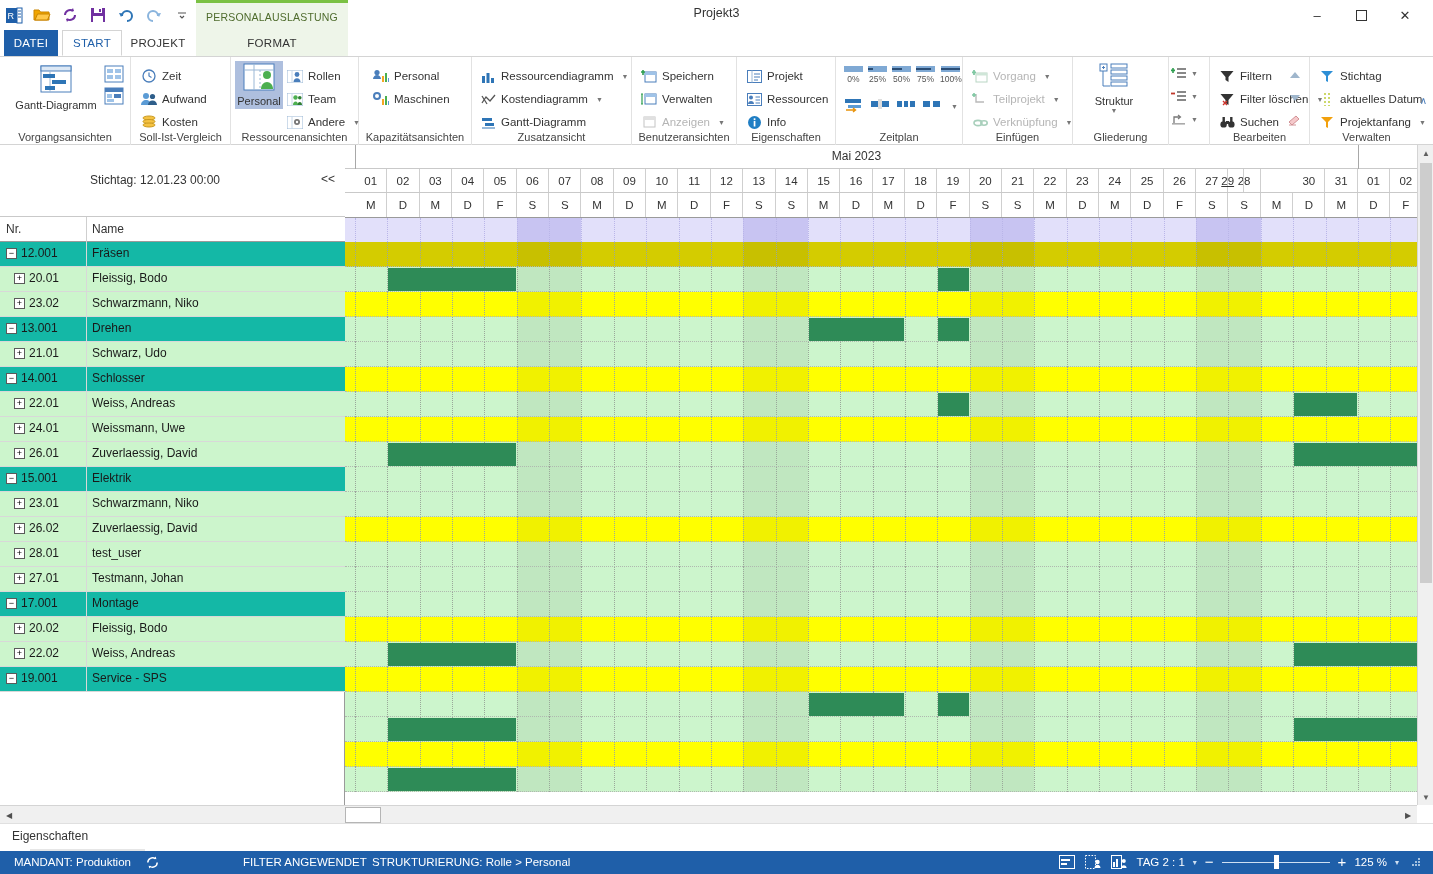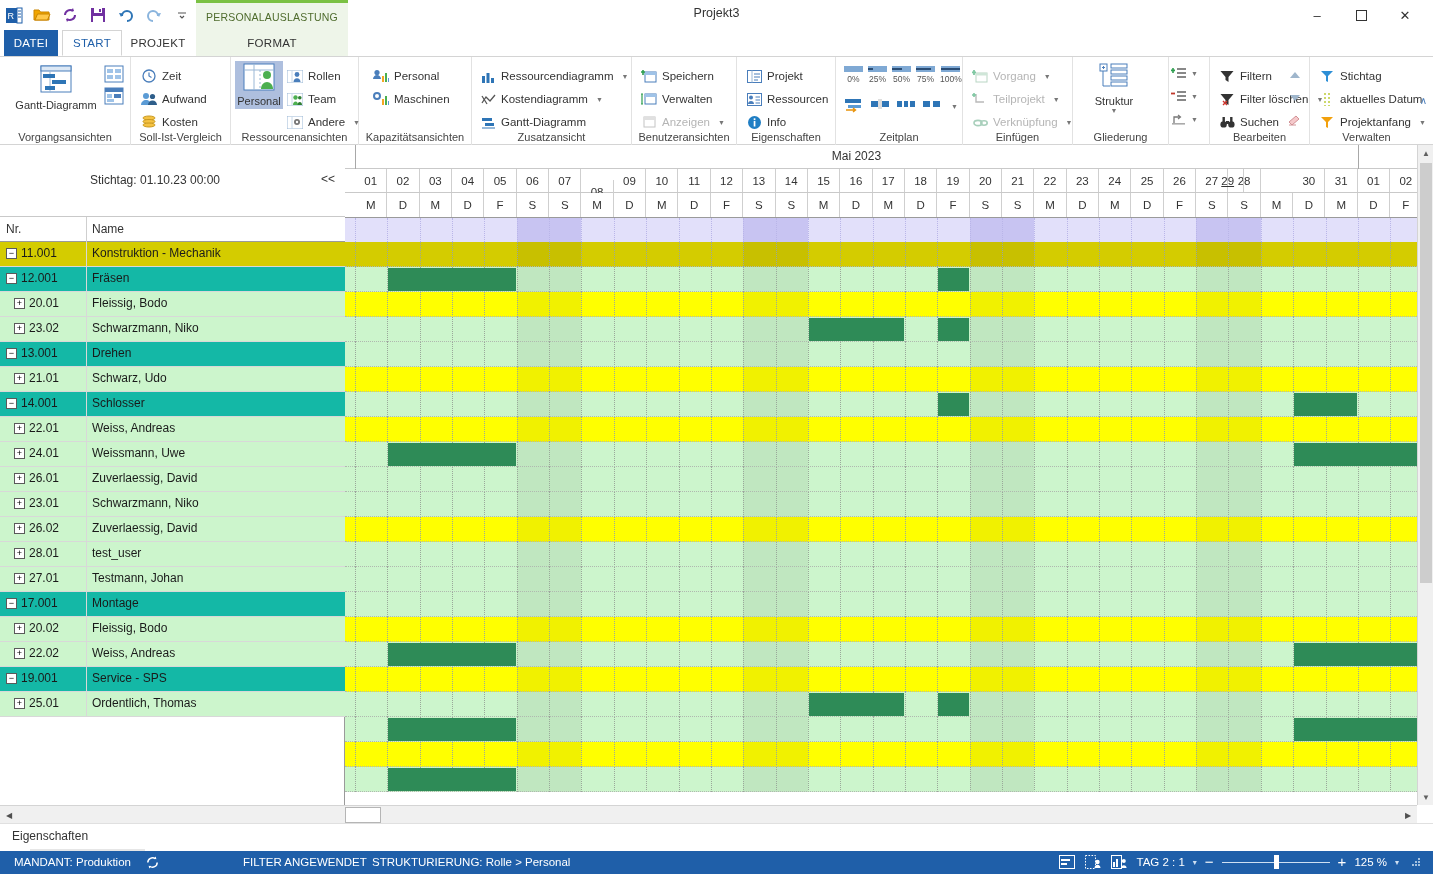--- a/index.html
+++ b/index.html
@@ -691,34 +691,29 @@
     <div class="rgroup-label">Verwalten</div>
   </div>
 
   <div class="ribbon-collapse">∧</div>
 </div>
 
 <div class="content">
 
   <div class="lpane">
     <div class="stichtag-box">
-      <div class="stichtag-txt">Stichtag: 01.10.23 00:00</div>
+      <div class="stichtag-txt">Stichtag: 12.01.23 00:00</div>
       <div class="collapse-arrows">&lt;&lt;</div>
     </div>
     <div class="lhead">
       <div class="c1">Nr.</div>
       <div class="div"></div>
       <div class="c2">Name</div>
     </div>
     <div class="rowlist" id="rowlist">
-        <div class="lrow grp grp0">
-          <div class="nr"><span class="exp">−</span>11.001</div>
-          <div class="vdiv"></div>
-          <div class="nm">Konstruktion - Mechanik</div>
-        </div>
         <div class="lrow grp">
           <div class="nr"><span class="exp">−</span>12.001</div>
           <div class="vdiv"></div>
           <div class="nm">Fräsen</div>
         </div>
         <div class="lrow res">
           <div class="nr"><span class="exp">+</span>20.01</div>
           <div class="vdiv"></div>
           <div class="nm">Fleissig, Bodo</div>
         </div>
@@ -750,20 +745,25 @@
         <div class="lrow res">
           <div class="nr"><span class="exp">+</span>24.01</div>
           <div class="vdiv"></div>
           <div class="nm">Weissmann, Uwe</div>
         </div>
         <div class="lrow res">
           <div class="nr"><span class="exp">+</span>26.01</div>
           <div class="vdiv"></div>
           <div class="nm">Zuverlaessig, David</div>
         </div>
+        <div class="lrow grp">
+          <div class="nr"><span class="exp">−</span>15.001</div>
+          <div class="vdiv"></div>
+          <div class="nm">Elektrik</div>
+        </div>
         <div class="lrow res">
           <div class="nr"><span class="exp">+</span>23.01</div>
           <div class="vdiv"></div>
           <div class="nm">Schwarzmann, Niko</div>
         </div>
         <div class="lrow res">
           <div class="nr"><span class="exp">+</span>26.02</div>
           <div class="vdiv"></div>
           <div class="nm">Zuverlaessig, David</div>
         </div>
@@ -789,44 +789,39 @@
         </div>
         <div class="lrow res">
           <div class="nr"><span class="exp">+</span>22.02</div>
           <div class="vdiv"></div>
           <div class="nm">Weiss, Andreas</div>
         </div>
         <div class="lrow grp">
           <div class="nr"><span class="exp">−</span>19.001</div>
           <div class="vdiv"></div>
           <div class="nm">Service - SPS</div>
-        </div>
-        <div class="lrow res">
-          <div class="nr"><span class="exp">+</span>25.01</div>
-          <div class="vdiv"></div>
-          <div class="nm">Ordentlich, Thomas</div>
         </div>
       </div>
   </div>
 
   <div class="rpane">
     <div class="month-band" id="month-band">
         <div class="month-tick" style="left: 10px;"></div>
         <div class="month-tick" style="left: 1012.85px;"></div>
         <div class="month-lbl" style="left: 10px; width: 1002.85px; text-align: center;">Mai 2023</div>
       </div>
     <div class="day-band" id="day-band">
         <div class="dcell" style="left: 10px; width: 32.35px;">01</div>
         <div class="dcell" style="left: 42.35px; width: 32.35px;">02</div>
         <div class="dcell" style="left: 74.7px; width: 32.35px;">03</div>
         <div class="dcell" style="left: 107.05px; width: 32.35px;">04</div>
         <div class="dcell" style="left: 139.4px; width: 32.35px;">05</div>
         <div class="dcell" style="left: 171.75px; width: 32.35px;">06</div>
         <div class="dcell" style="left: 204.1px; width: 32.35px;">07</div>
-        <div class="dcell" style="left: 236.45px; width: 32.35px; margin-top: 11px;">08</div>
+        <div class="dcell" style="left: 236.45px; width: 32.35px;">08</div>
         <div class="dcell" style="left: 268.8px; width: 32.35px;">09</div>
         <div class="dcell" style="left: 301.15px; width: 32.35px;">10</div>
         <div class="dcell" style="left: 333.5px; width: 32.35px;">11</div>
         <div class="dcell" style="left: 365.85px; width: 32.35px;">12</div>
         <div class="dcell" style="left: 398.2px; width: 32.35px;">13</div>
         <div class="dcell" style="left: 430.55px; width: 32.35px;">14</div>
         <div class="dcell" style="left: 462.9px; width: 32.35px;">15</div>
         <div class="dcell" style="left: 495.25px; width: 32.35px;">16</div>
         <div class="dcell" style="left: 527.6px; width: 32.35px;">17</div>
         <div class="dcell" style="left: 559.95px; width: 32.35px;">18</div>

